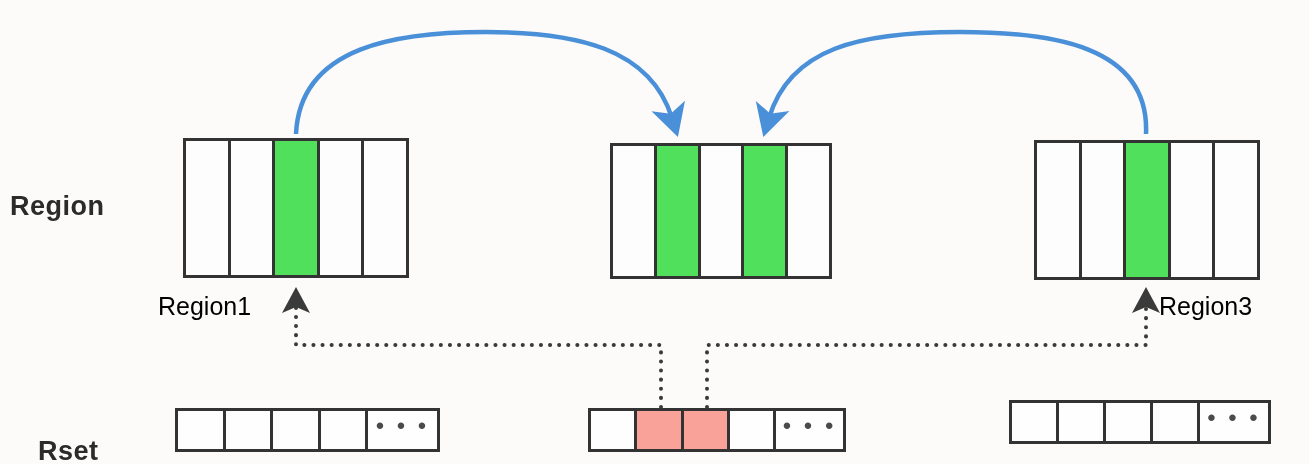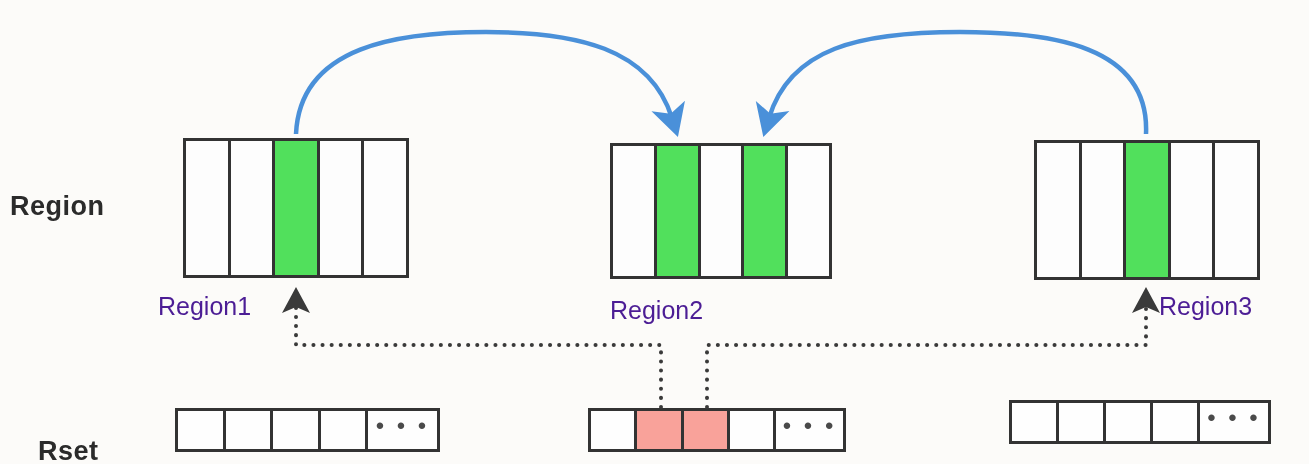--- a/index.html
+++ b/index.html
@@ -43,21 +43,21 @@
     border-right: 3px solid #333333;
     background: #fdfdfd;
   }
   .region-cell:last-child { border-right: none; }
   .region-cell.green { background: #51e05c; }
 
   
   .region-caption {
     position: absolute;
     font-size: 25px;
-    color: #4c1d95;
+    color: #000000;
     white-space: nowrap;
   }
   #cap-region1 { left: 158px; top: 292px; }
   #cap-region2 { left: 610px; top: 296px; }
   #cap-region3 { left: 1159px; top: 292px; }
 
   
   .rset-box {
     position: absolute;
     display: flex;
@@ -110,21 +110,20 @@
   </div>
   <div class="region-caption" id="cap-region1">Region1</div>
 
   <div class="region-box" id="region-box-2" style="left:610px; top:143px; width:222px; height:136px;">
     <div class="region-cell"></div>
     <div class="region-cell green"></div>
     <div class="region-cell"></div>
     <div class="region-cell green"></div>
     <div class="region-cell"></div>
   </div>
-  <div class="region-caption" id="cap-region2">Region2</div>
 
   <div class="region-box" id="region-box-3" style="left:1034px; top:140px; width:226px; height:140px;">
     <div class="region-cell"></div>
     <div class="region-cell"></div>
     <div class="region-cell green"></div>
     <div class="region-cell"></div>
     <div class="region-cell"></div>
   </div>
   <div class="region-caption" id="cap-region3">Region3</div>
 

